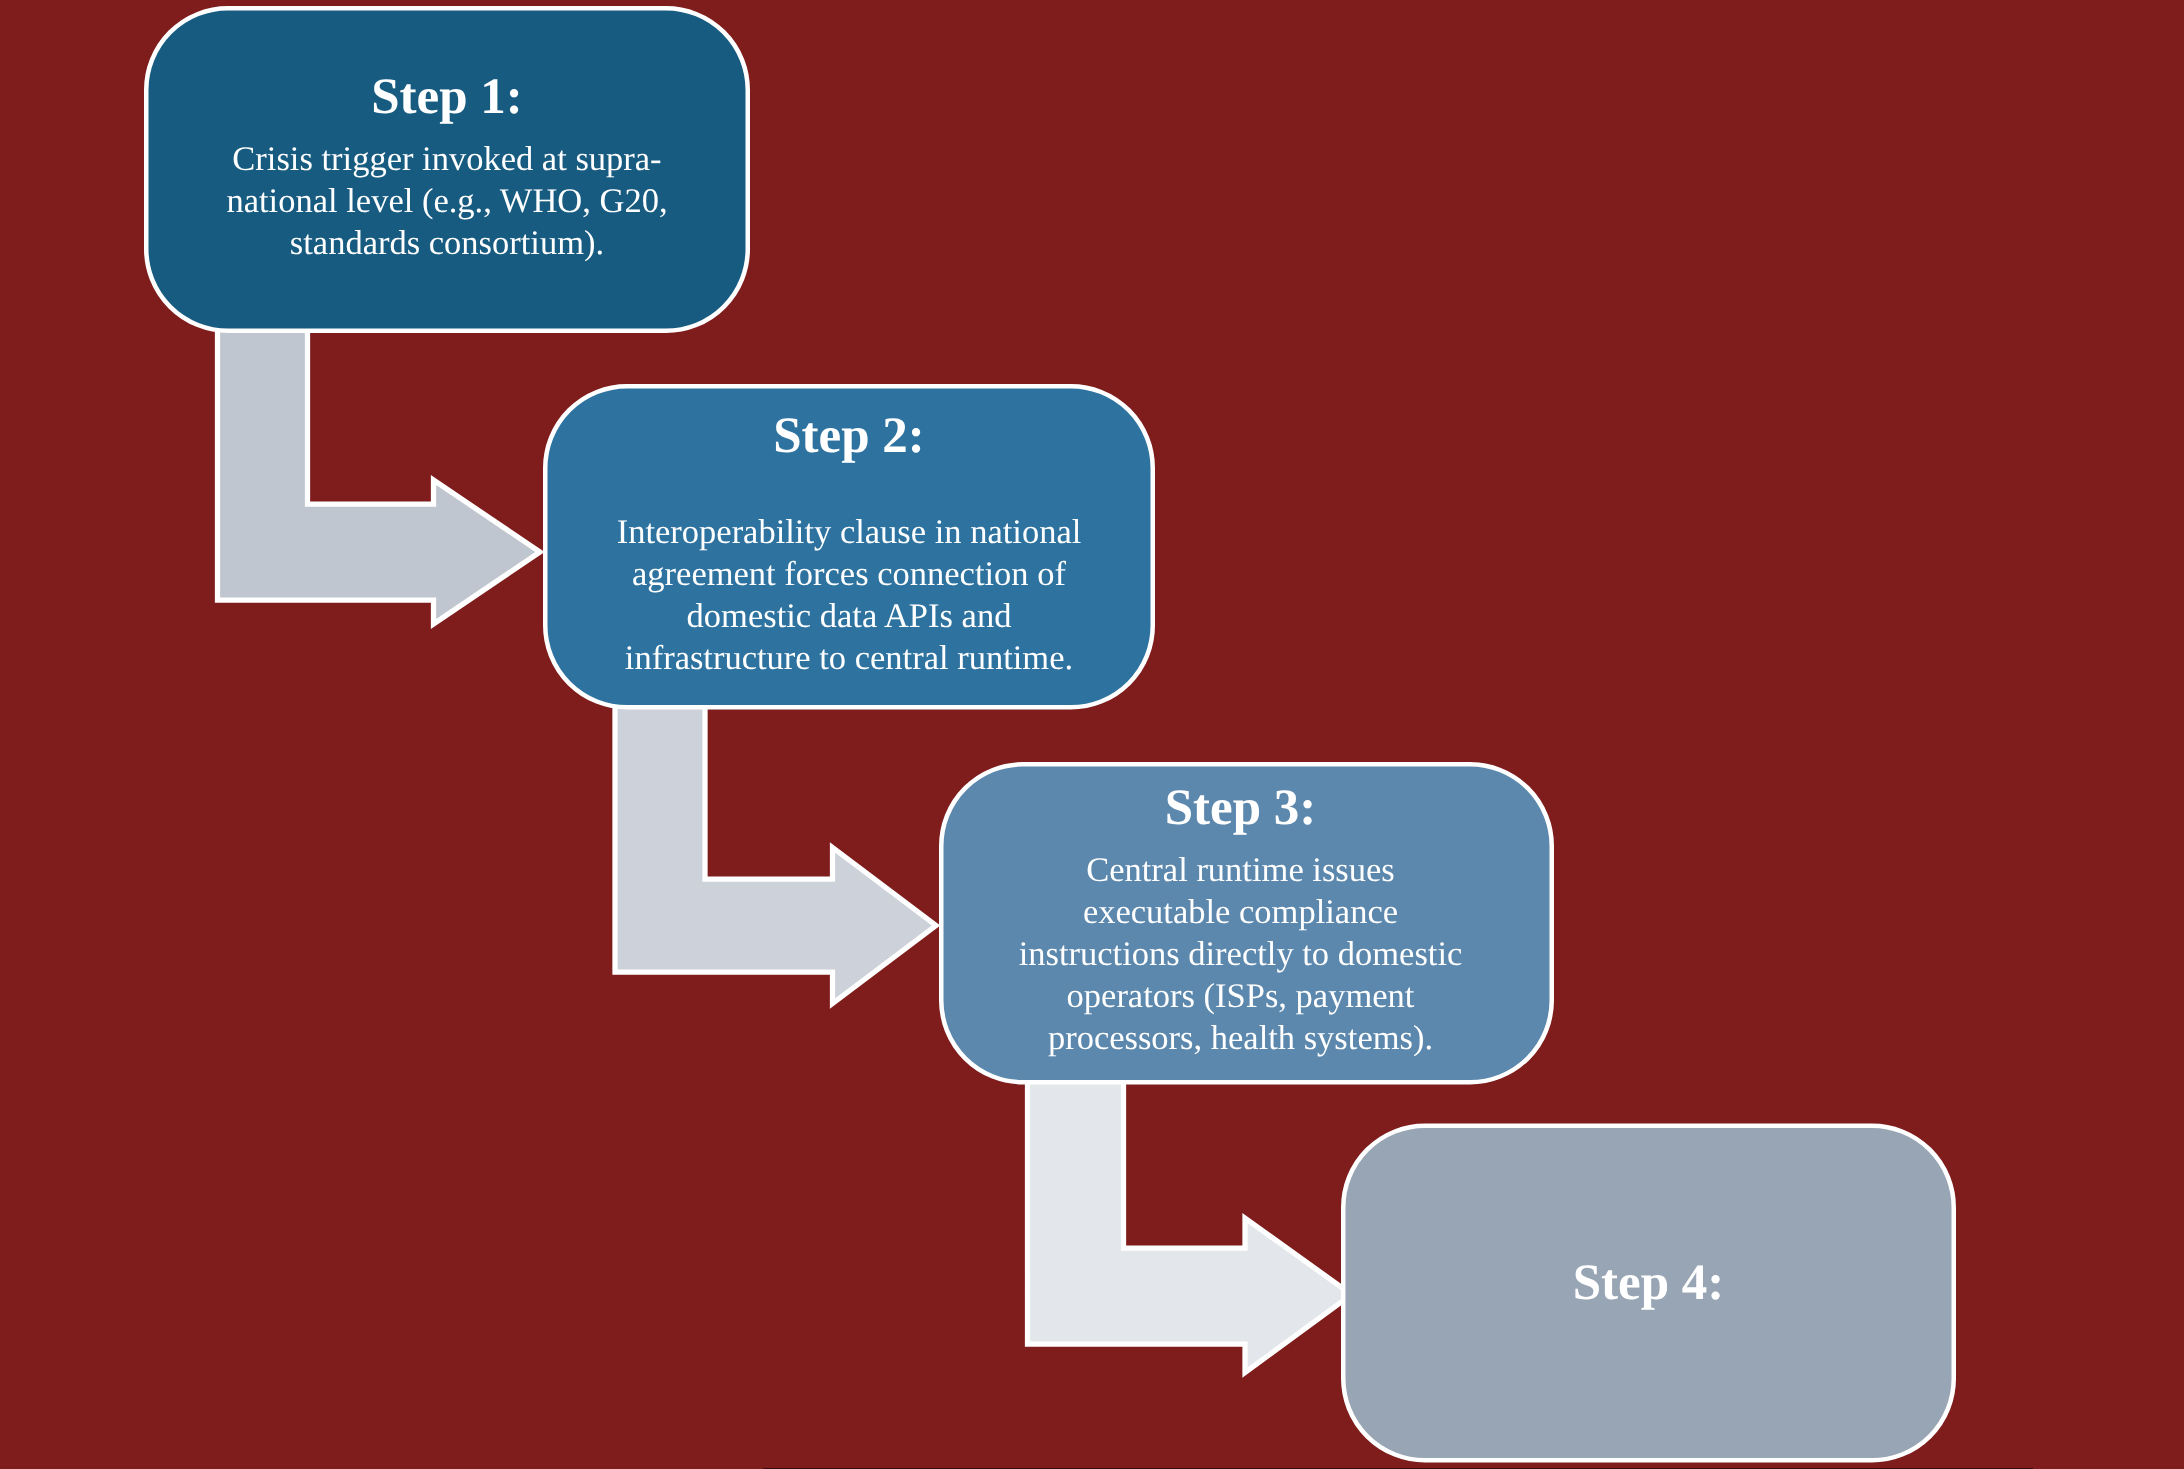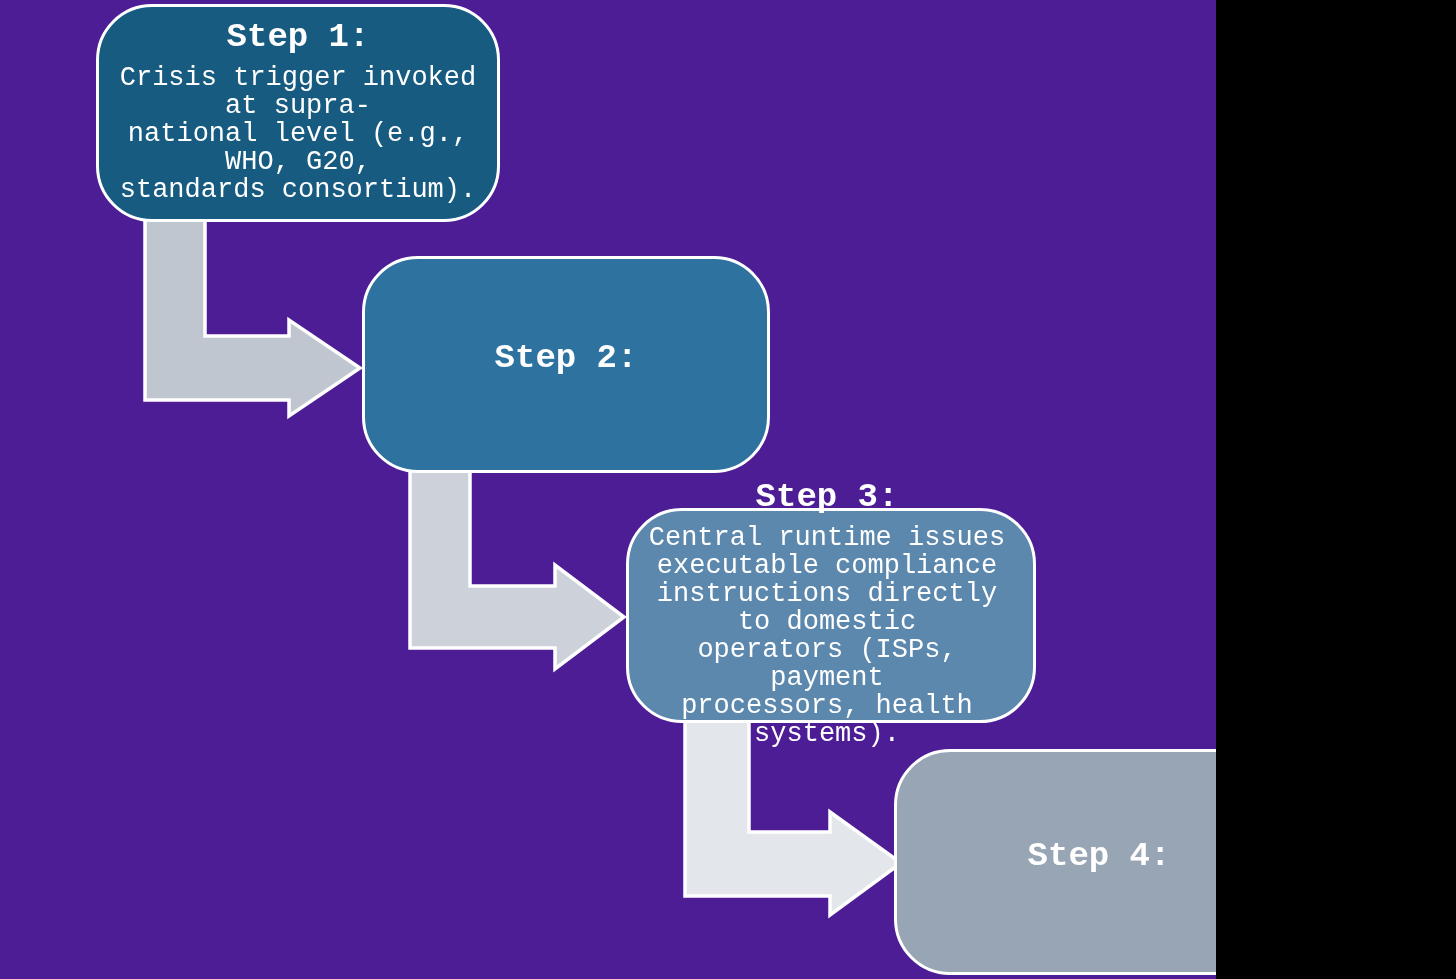--- a/index.html
+++ b/index.html
@@ -2,25 +2,25 @@
 <html><head>
 <meta charset="utf-8">
 <style>
   html, body {
     margin: 0;
     padding: 0;
     background: #000000;
   }
   .canvas {
     position: relative;
-    width: 1216px;
+    width: 1456px;
     height: 979px;
-    background: #4c1d95;
+    background: #7f1d1d;
     overflow: hidden;
-    font-family: Liberation Mono, monospace;
+    font-family: Liberation Serif, serif;
   }
   .arrows-layer {
     position: absolute;
     left: 0;
     top: 0;
     z-index: 1;
   }
   .step-box {
     position: absolute;
     z-index: 2;
@@ -35,21 +35,21 @@
     color: #FFFFFF;
     padding: 6px 20px 14px 20px;
   }
   .step-title {
     font-size: 34px;
     font-weight: bold;
     line-height: 44px;
     margin-bottom: 5px;
   }
   .step-body {
-    font-size: 27px;
+    font-size: 23px;
     line-height: 28px;
     white-space: pre-line;
   }
   .box-1 { left: 96px;  top: 4px;   width: 404px; height: 218px; }
   .box-2 { left: 362px; top: 256px; width: 408px; height: 217px; }
   .box-3 { left: 626px; top: 508px; width: 410px; height: 215px; }
   .box-4 { left: 894px; top: 749px; width: 410px; height: 226px; }
 </style>
 </head>
 <body>
@@ -64,20 +64,24 @@
 
   <div class="step-box box-1" style="background-color: rgb(23, 91, 128);">
     <div class="step-title">Step 1:</div>
     <div class="step-body">Crisis trigger invoked at supra-
 national level (e.g., WHO, G20,
 standards consortium).</div>
   </div>
 
   <div class="step-box box-2" style="background-color: rgb(46, 115, 160); gap: 23px;">
     <div class="step-title">Step 2:</div>
+    <div class="step-body">Interoperability clause in national
+agreement forces connection of
+domestic data APIs and
+infrastructure to central runtime.</div>
   </div>
 
   <div class="step-box box-3" style="background-color: rgb(92, 136, 173); padding-left: 12px;">
     <div class="step-title">Step 3:</div>
     <div class="step-body">Central runtime issues
 executable compliance
 instructions directly to domestic
 operators (ISPs, payment
 processors, health systems).</div>
   </div>

